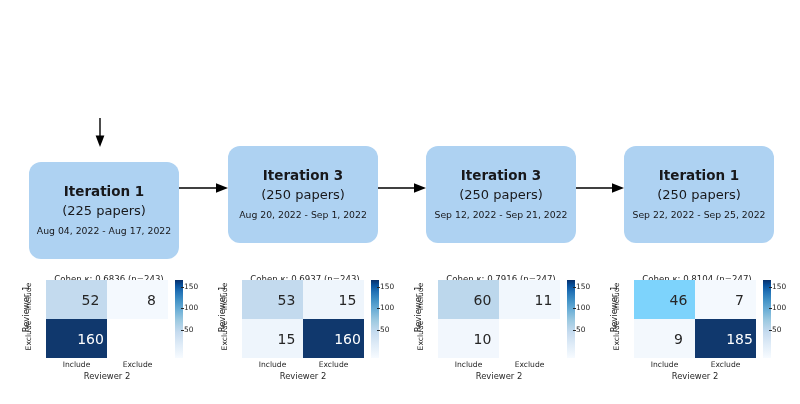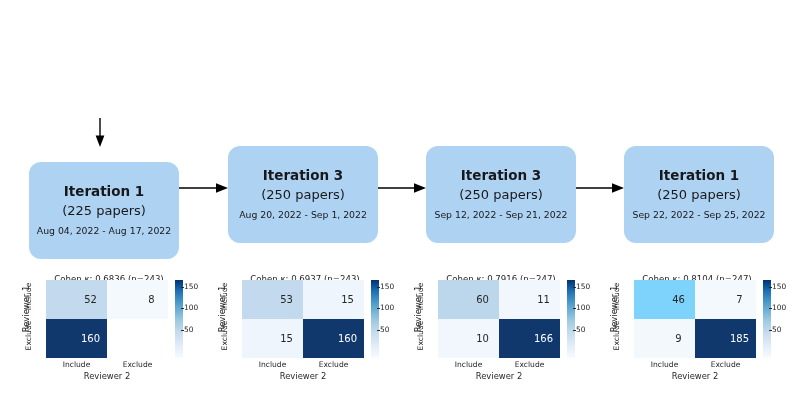--- a/index.html
+++ b/index.html
@@ -73,21 +73,21 @@
 
   .cm-grid {
     position: absolute; left: 32px; top: 22px;
     width: 122px; height: 78px;
     display: grid;
     grid-template-columns: 1fr 1fr;
     grid-template-rows: 1fr 1fr;
   }
   .cm-cell {
     display: flex; align-items: center; justify-content: center;
-    font-size: 10px;
+    font-size: 14px;
     color: #262626;
     padding-left: 28px;
   }
   .cm-cell.dark { color: #ffffff; }
 
   .cm-xtick {
     position: absolute; top: 102px;
     font-size: 7.6px; color: #262626;
     text-align: center; width: 61px;
   }
@@ -209,21 +209,20 @@
 
   <div class="cm-panel" id="cm-2">
     <div class="cm-title">Cohen κ: 0.7916 (n=247)</div>
     <div class="cm-ylabel">Reviewer 1</div>
     <div class="cm-ytick r0">Include</div>
     <div class="cm-ytick r1">Exclude</div>
     <div class="cm-grid">
       <div class="cm-cell" style="background: rgb(188, 215, 236);">60</div>
       <div class="cm-cell" style="background: rgb(241, 247, 253);">11</div>
       <div class="cm-cell" style="background: rgb(242, 247, 253);">10</div>
-      <div class="cm-cell dark" style="background: rgb(16, 56, 109);">166</div>
     </div>
     <div class="cm-xtick c0">Include</div>
     <div class="cm-xtick c1">Exclude</div>
     <div class="cm-xlabel">Reviewer 2</div>
     <div class="cb-bar"></div>
     <div class="cb-tick cb-t150">150</div>
     <div class="cb-tick cb-t100">100</div>
     <div class="cb-tick cb-t50">50</div>
   </div>
 

